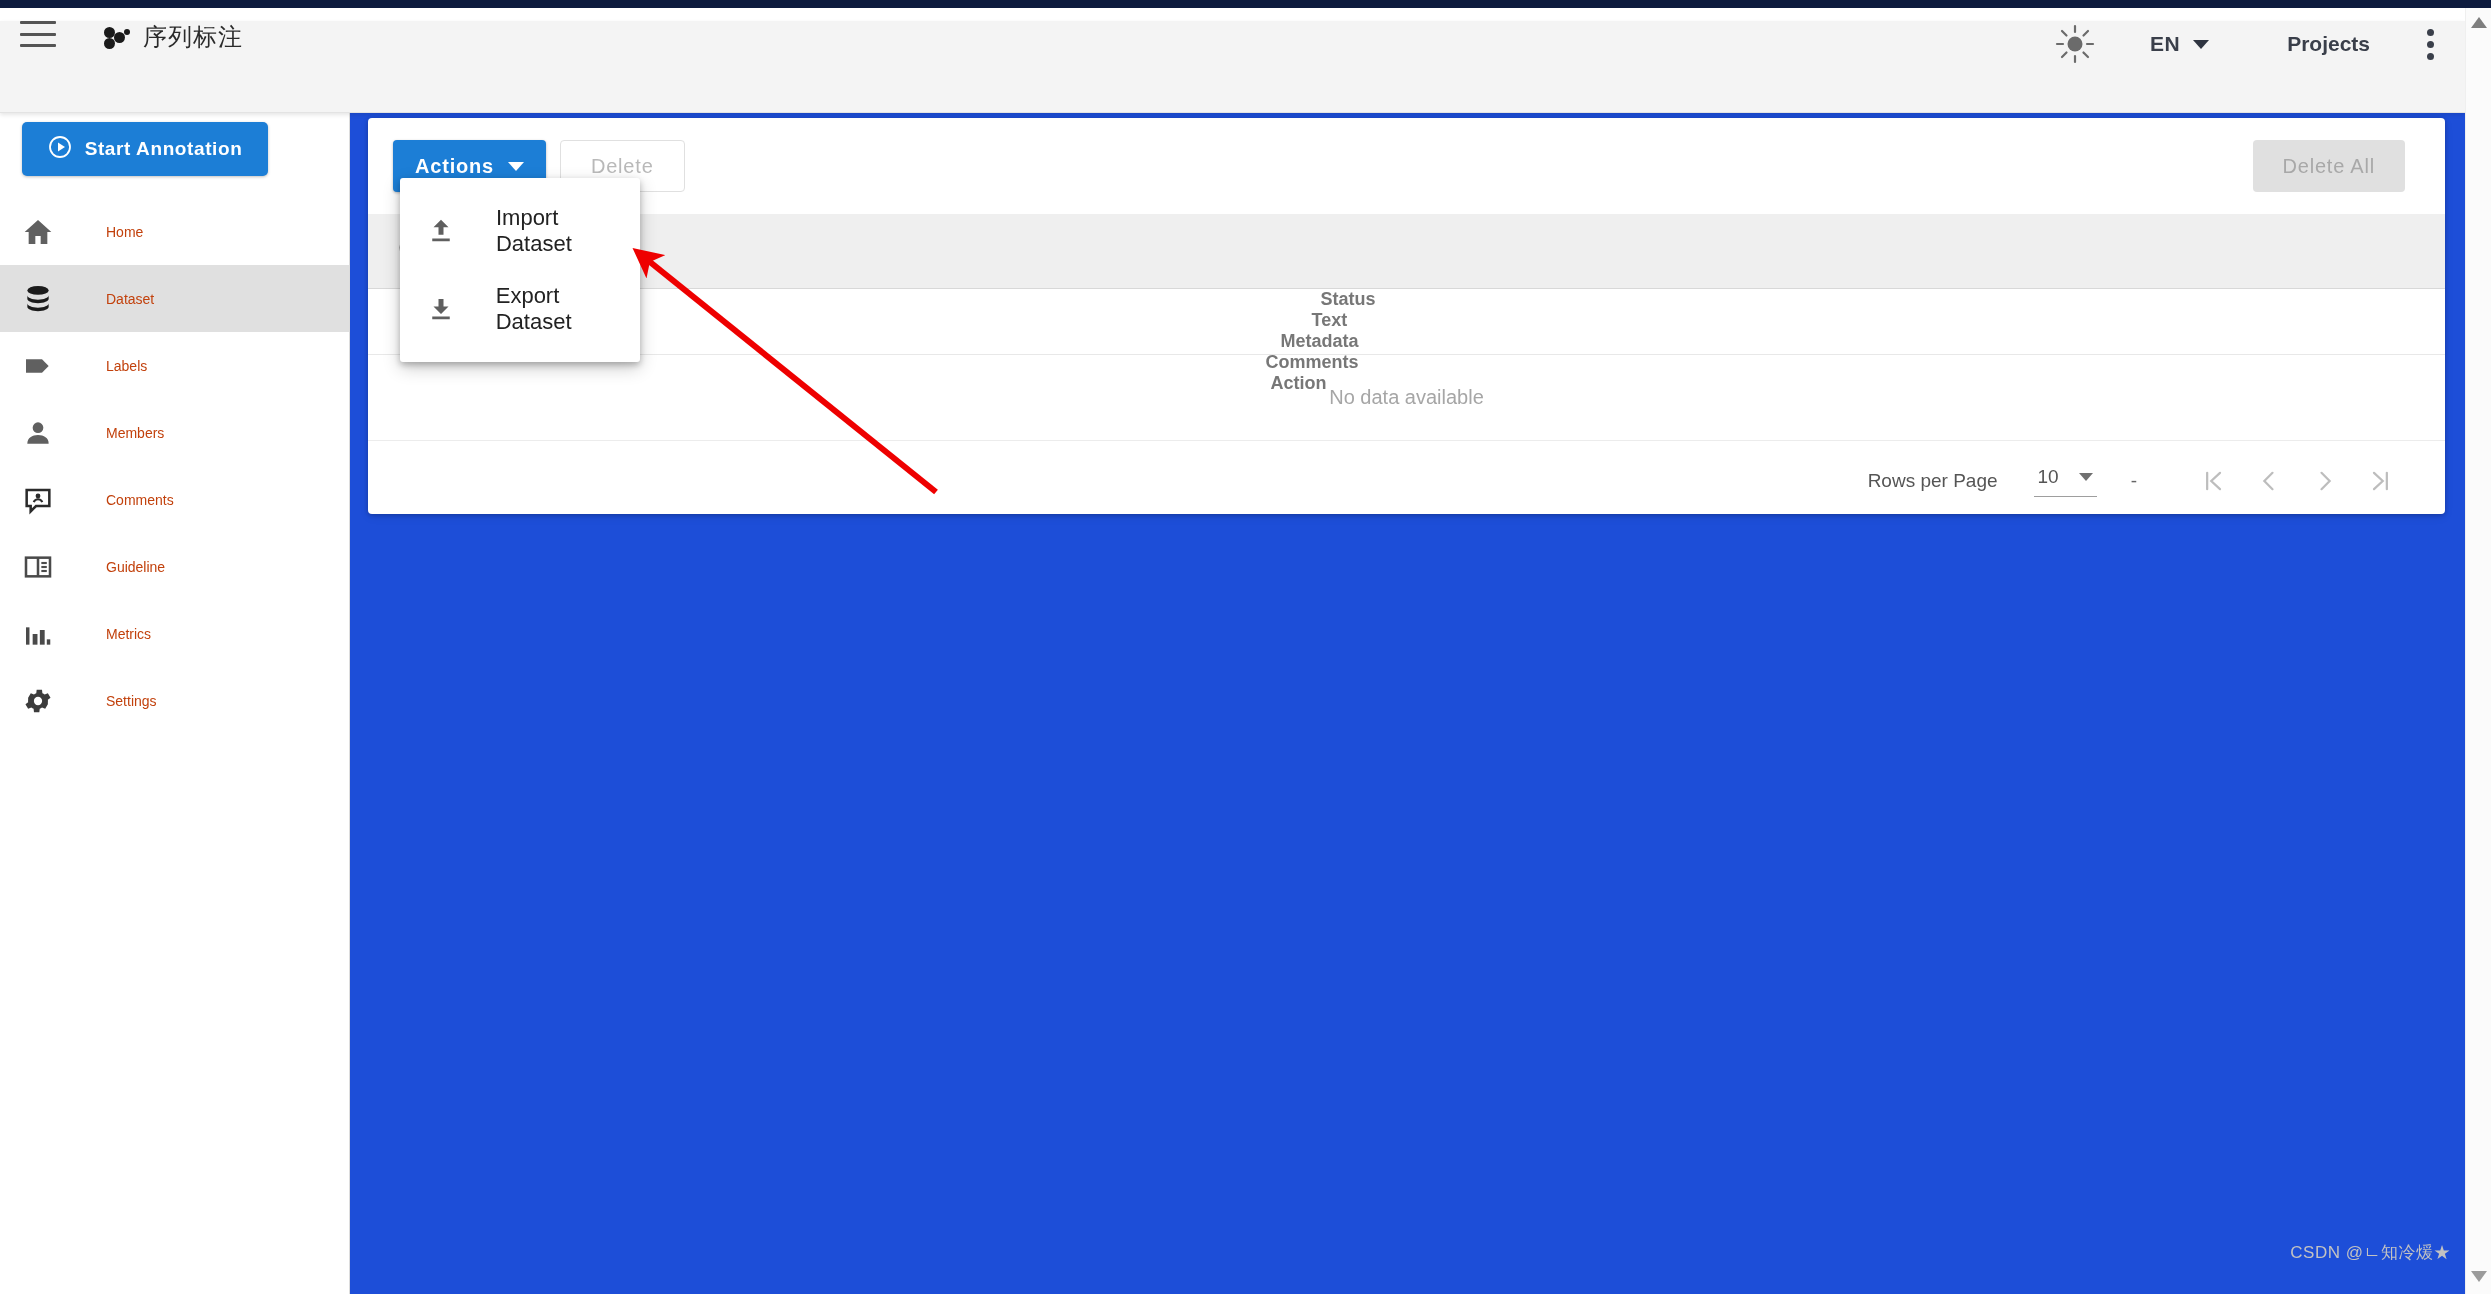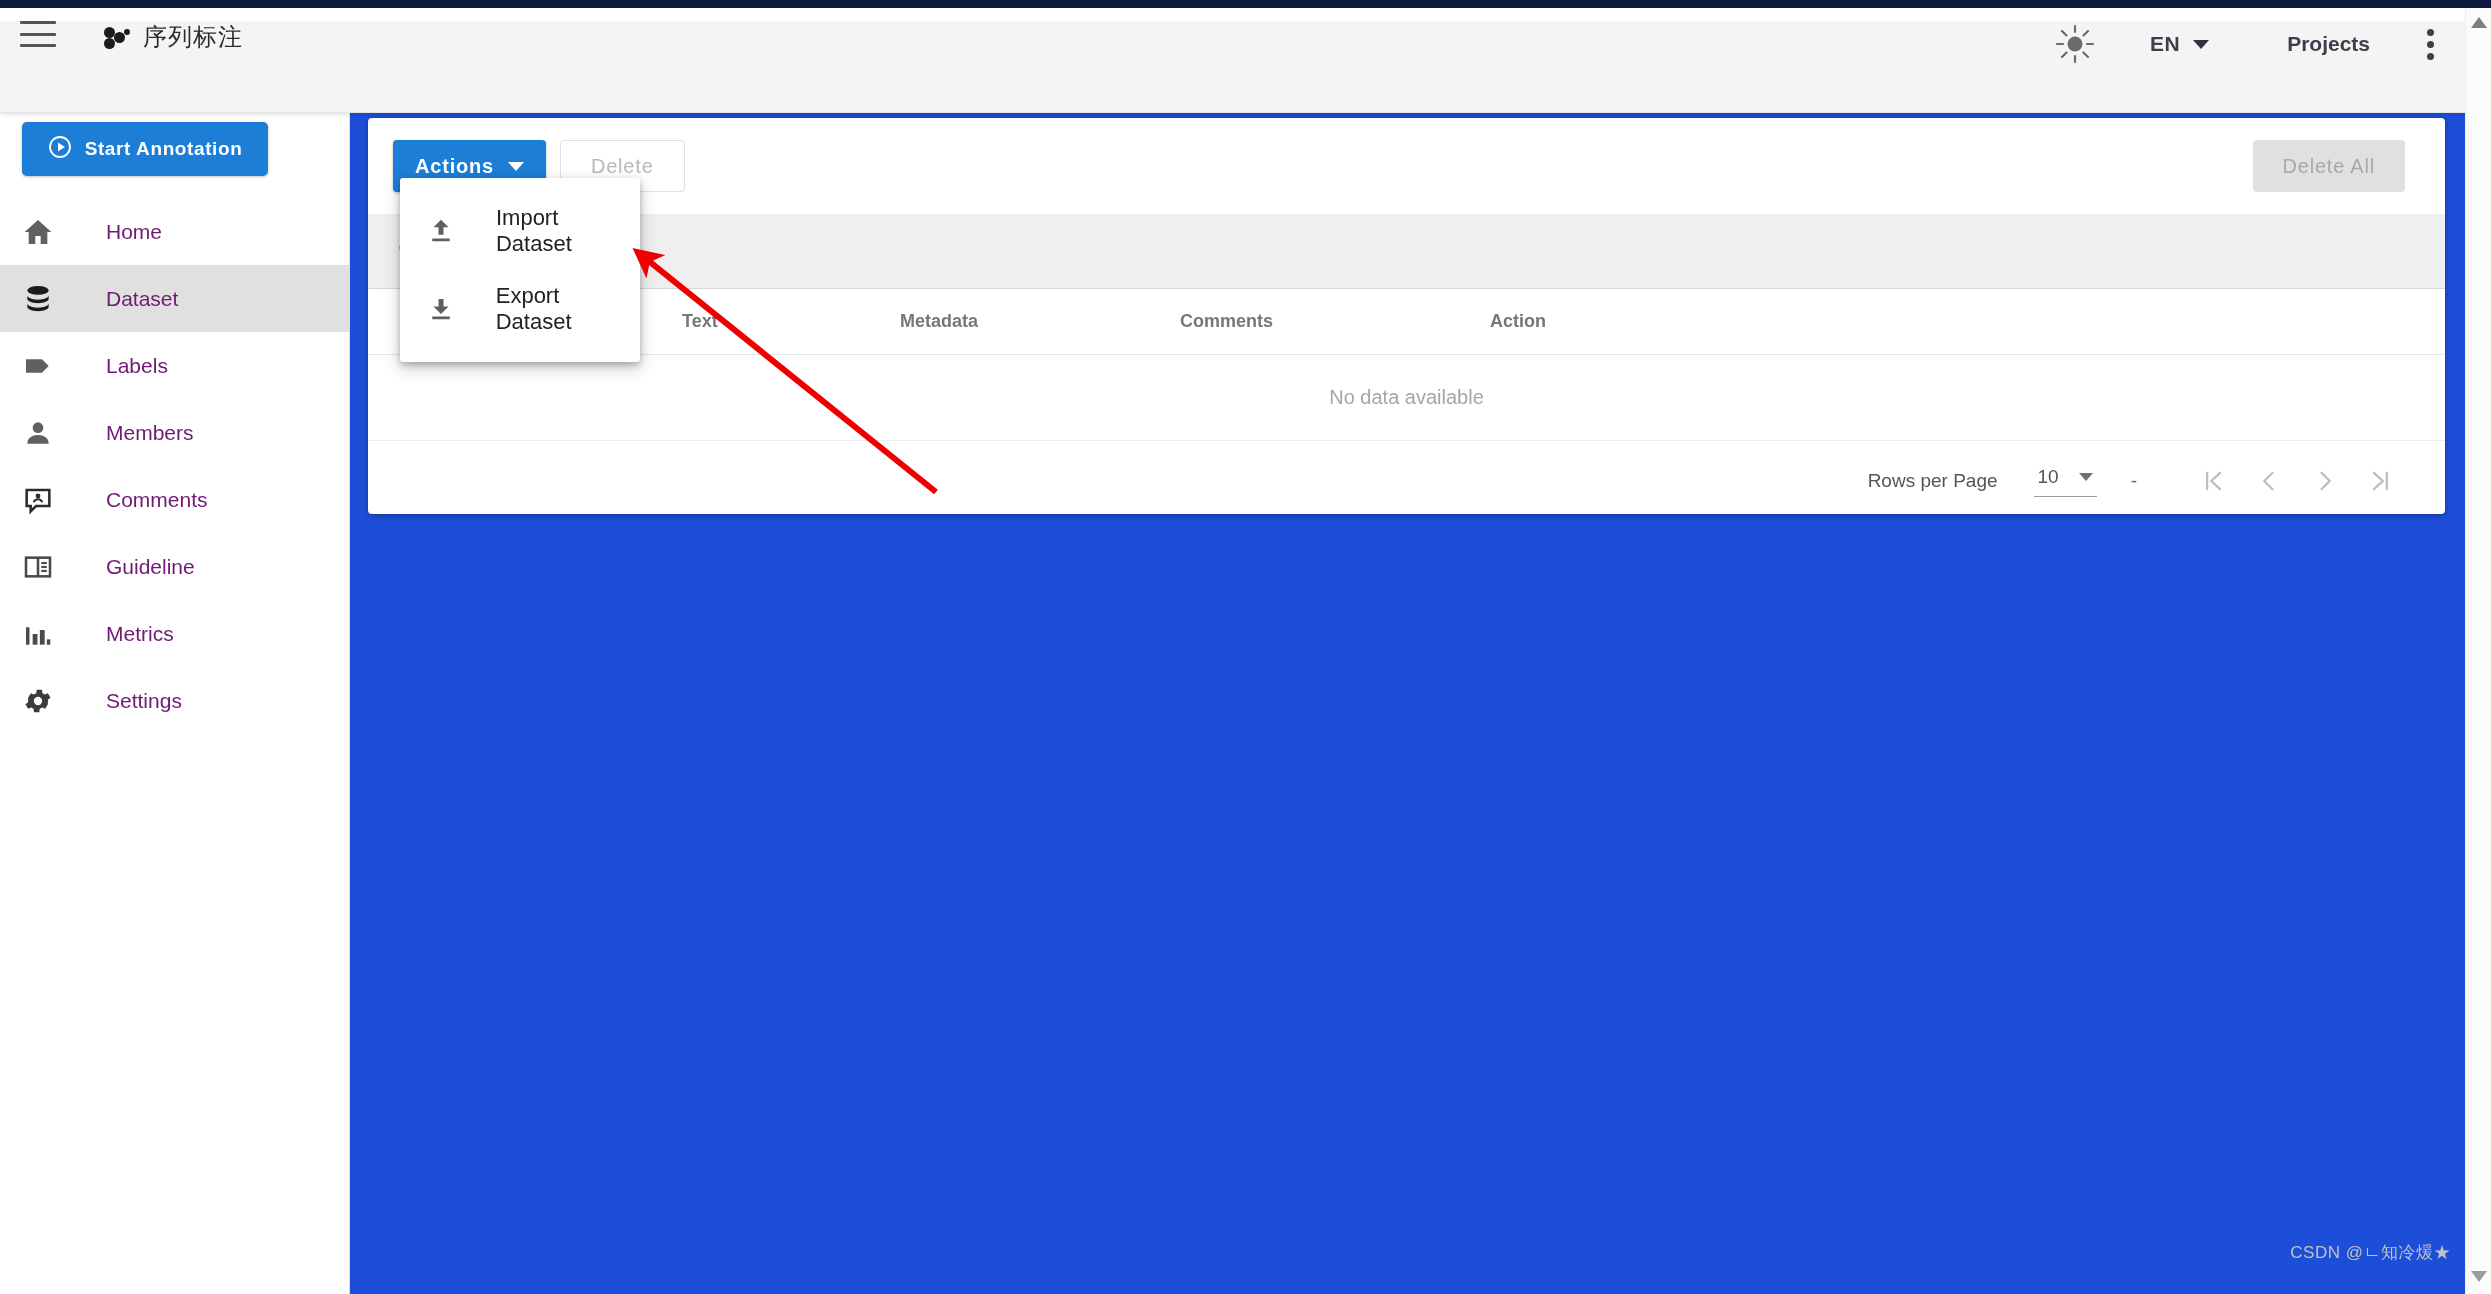--- a/index.html
+++ b/index.html
@@ -145,22 +145,22 @@
     box-shadow: 0 1px 3px rgba(0,0,0,.25);
   }
 
   .nav-list { margin-top: 22px; }
   .nav-item {
     height: 67px;
     display: flex;
     align-items: center;
     padding-left: 22px;
     cursor: pointer;
-    color: #701a75;
-    font-size: 21px;
+    color: #c2410c;
+    font-size: 14px;
   }
   .nav-item.active { background: #e0e0e0; }
   .nav-icon {
     width: 46px;
     display: flex;
     align-items: center;
     justify-content: flex-start;
     margin-right: 38px;
     color: #606060;
   }
@@ -250,20 +250,21 @@
 
   .table-head {
     height: 66px;
     display: flex;
     align-items: center;
     border-bottom: 1px solid #e8e8e8;
     font-size: 18px;
     font-weight: bold;
     color: #777;
     padding-left: 28px;
+    flex-direction: column;
   }
   .th { flex: 0 0 auto; }
   .th-check  { width: 86px; }
   .th-status { width: 200px; }
   .th-text   { width: 218px; }
   .th-meta   { width: 280px; }
   .th-comm   { width: 310px; }
   .th-action { width: 300px; }
 
   .table-empty {

